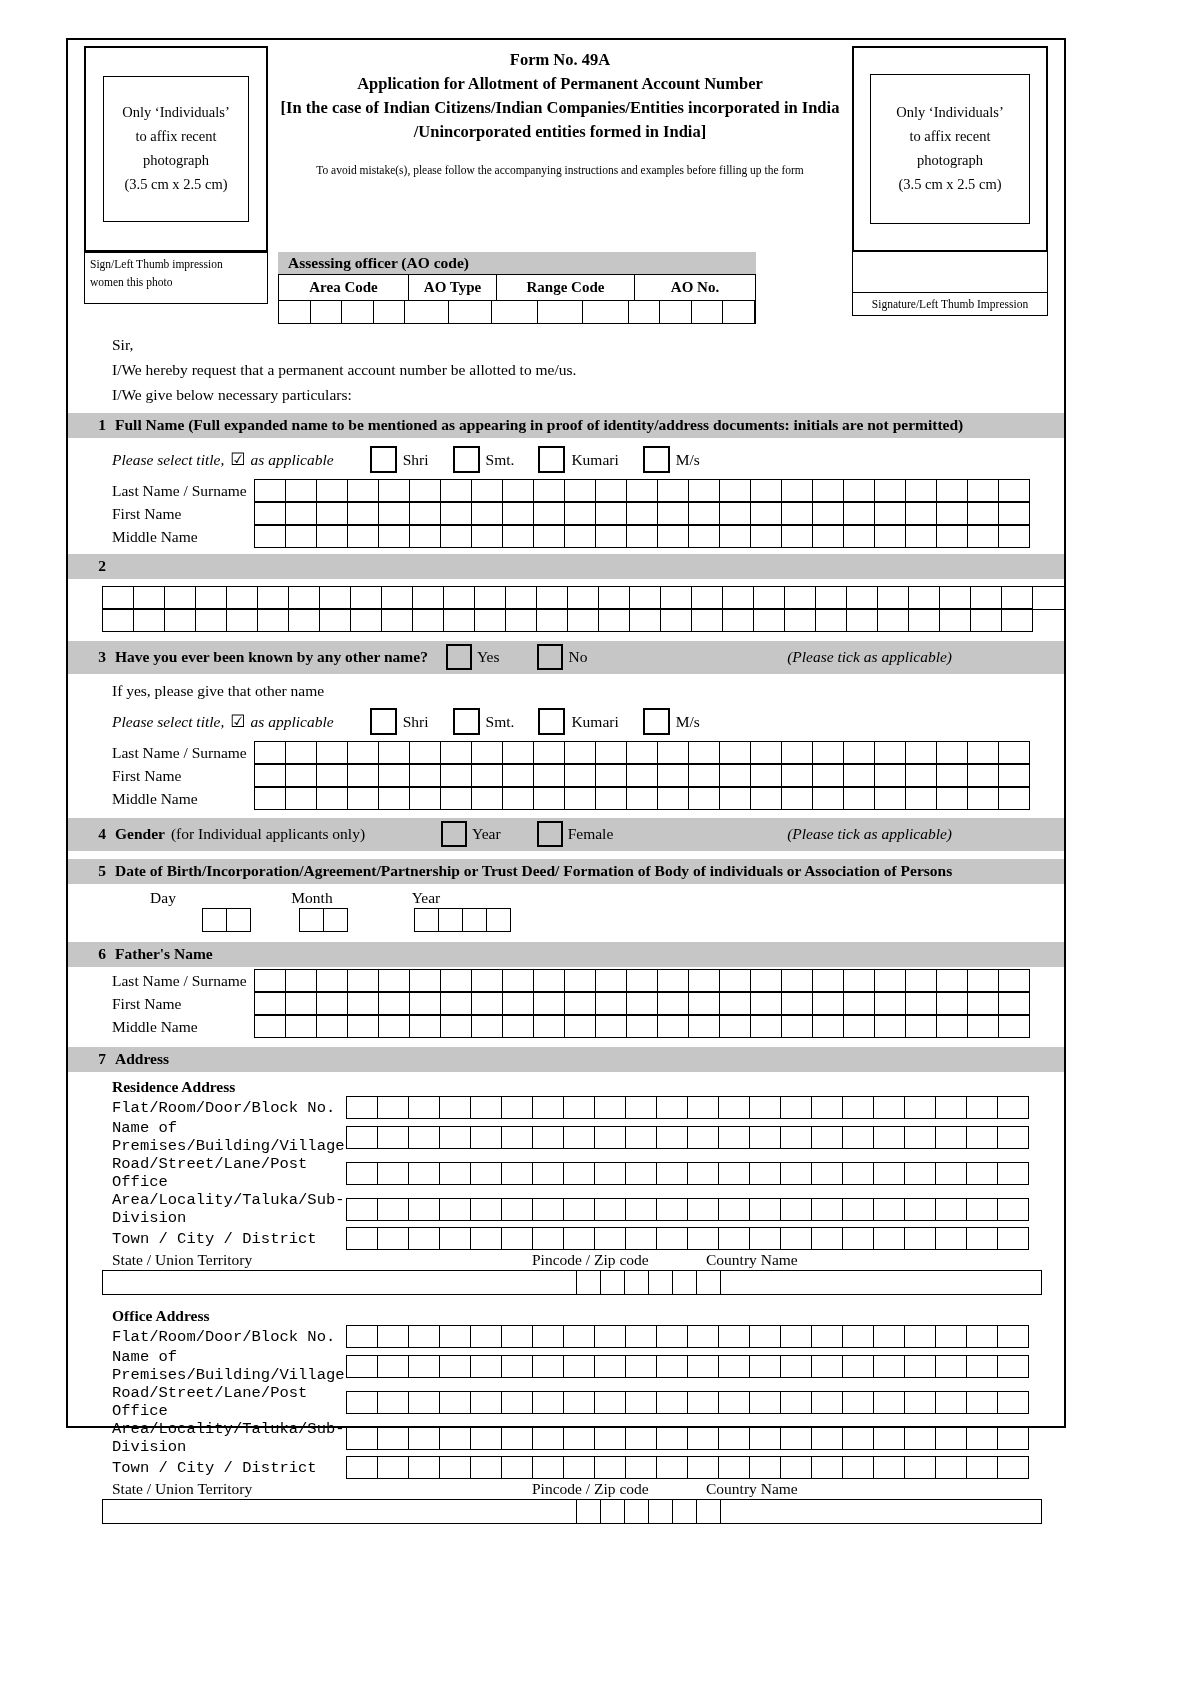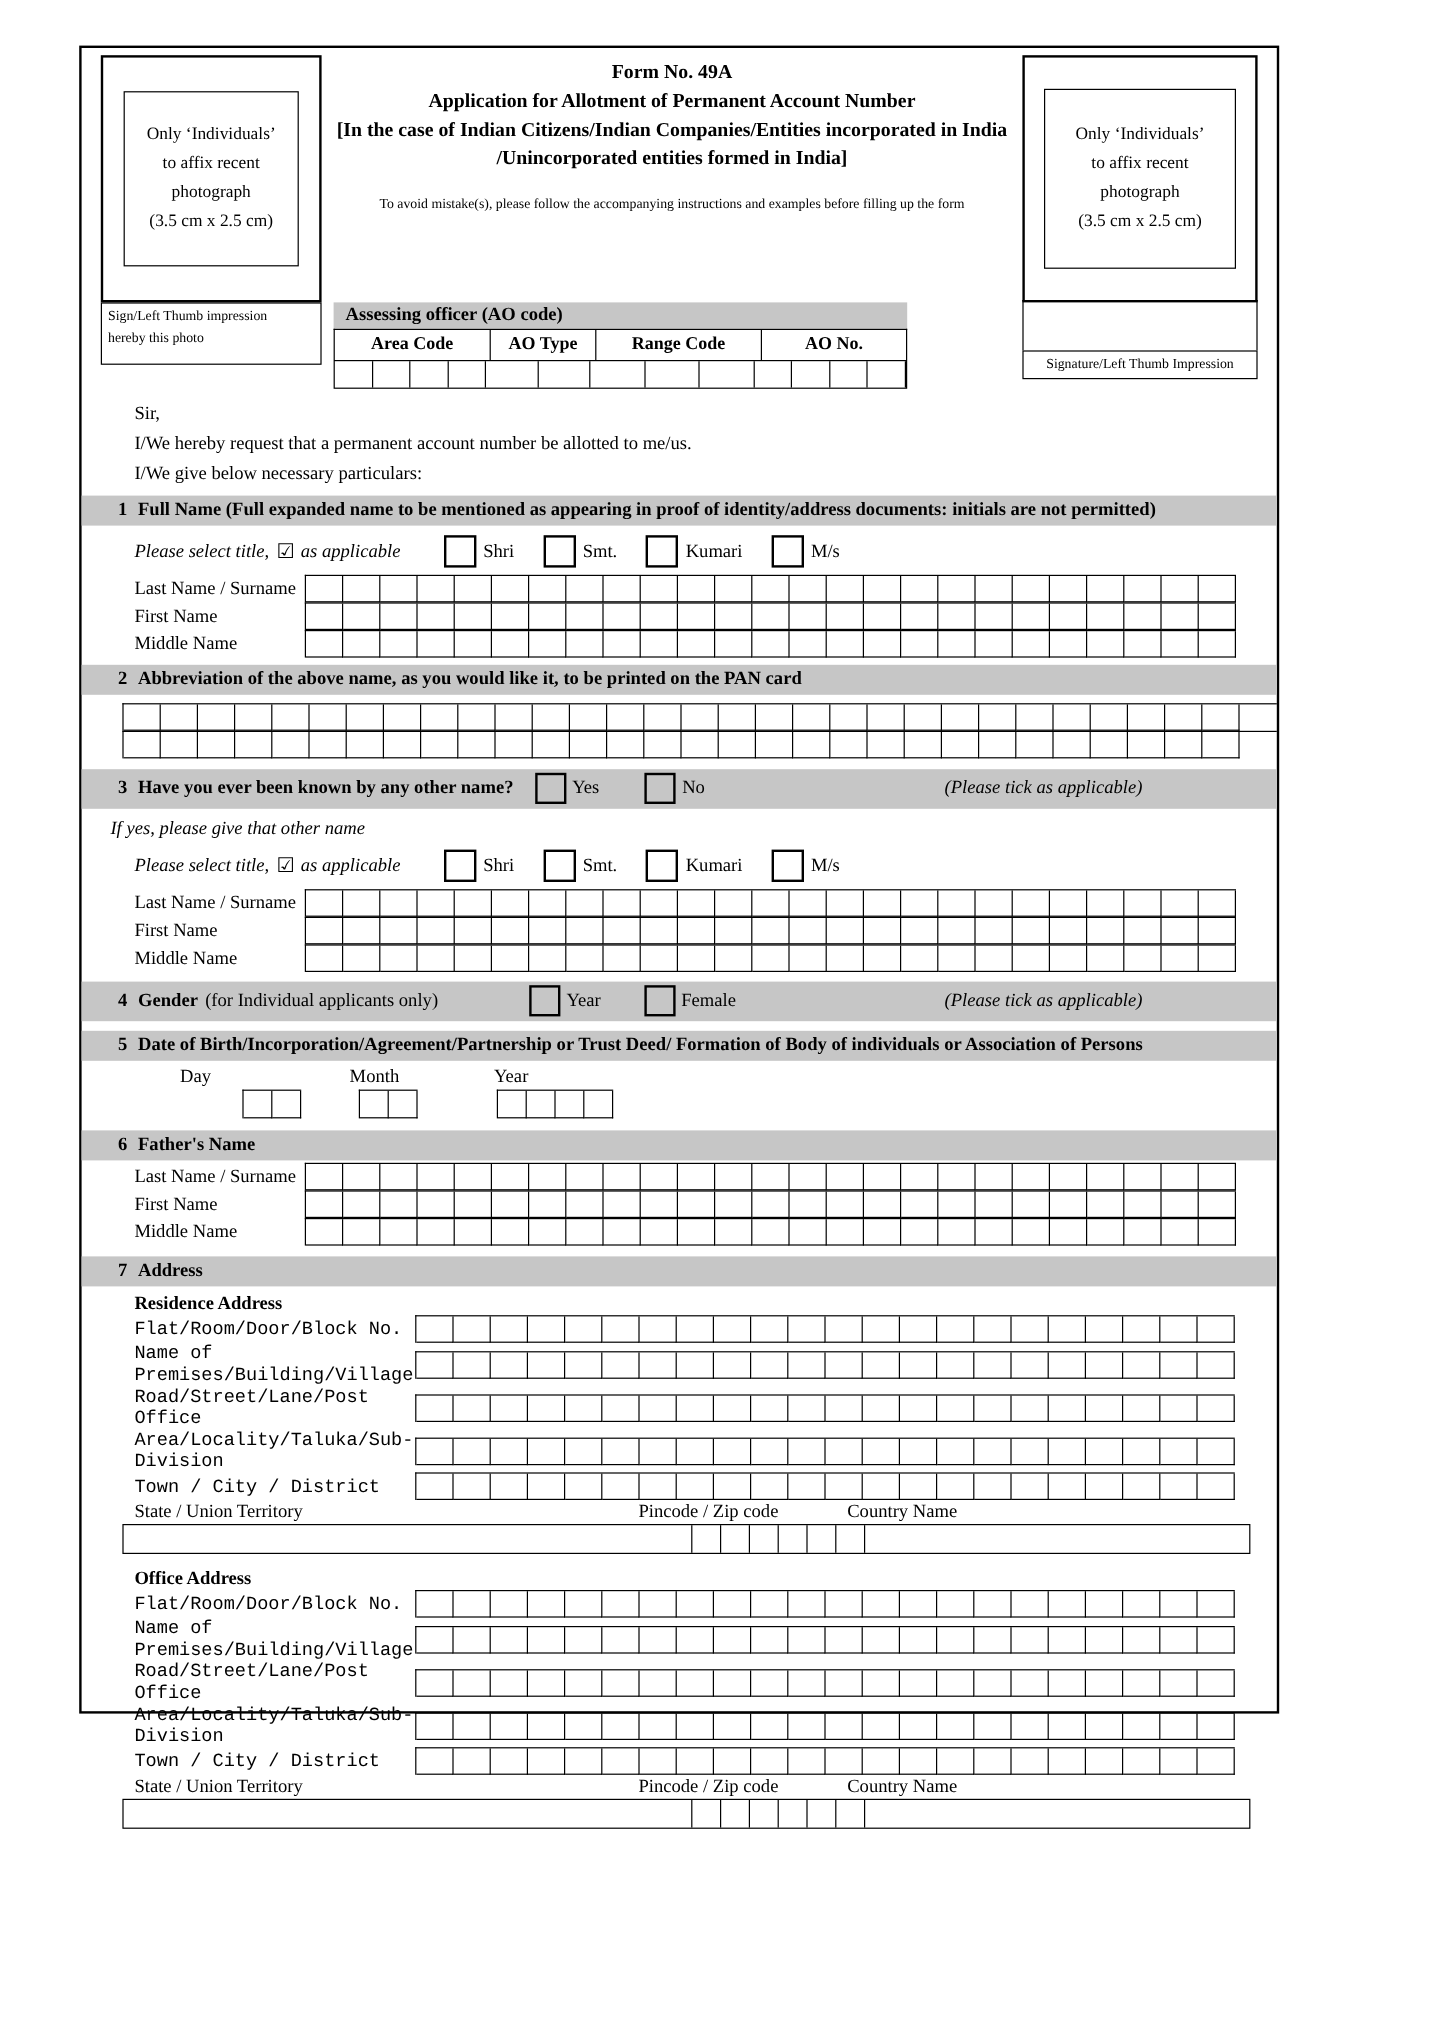--- a/index.html
+++ b/index.html
@@ -70,21 +70,21 @@
   }
   .bar .num{width:38px;text-align:right;padding-right:9px;flex:none;}
   .bar .nb{font-weight:normal;}
   .bar .it{font-style:italic;font-weight:normal;}
   .bar .spacer{flex:1;}
   .bar .right-note{font-style:italic;font-weight:normal;padding-right:112px;}
 
   
   .row{display:flex;align-items:center;}
   .lbl{font-size:15.5px;}
-  .pad-l{padding-left:24px;font-style:italic;}
+  .pad-l{padding-left:44px;}
 
   
   .titleline{margin:8px 0 6px 44px;display:flex;align-items:center;font-size:15.5px;}
   .titleline .ital{font-style:italic;}
   .cbx-glyph{font-size:17px;margin:0 5px 0 6px;line-height:1;}
   .tbox{
     width:27px;height:27px;border:2px solid #000;box-sizing:border-box;
     margin-left:24px;margin-right:6px;flex:none;
   }
   .tbox.first{margin-left:36px;}
@@ -149,21 +149,21 @@
         <span>to affix recent</span>
         <span>photograph</span>
         <span>(3.5 cm x 2.5 cm)</span>
       </div>
     </div>
   </div>
 
   <div class="sigrow">
     <div class="sig-left">
       <div>Sign/Left Thumb impression</div>
-      <div>hereby this photo</div>
+      <div>women this photo</div>
     </div>
 
     <div class="ao-wrap">
       <div class="ao-title">Assessing officer (AO code)</div>
       <div class="ao-head">
         <div style="width:130px">Area Code</div>
         <div style="width:88px">AO Type</div>
         <div style="width:138px">Range Code</div>
         <div style="flex:1">AO No.</div>
       </div>
@@ -304,21 +304,20 @@
           <i style="width: 31px;"></i>
           <i style="width: 31px;"></i>
           <i style="width: 31px;"></i>
           <i style="width: 31px;"></i>
         </div>
       </div>
     </div>
 
   <div class="bar">
     <span class="num">2</span>
-    <span>Abbreviation of the above name, as you would like it, to be printed on the PAN card</span>
   </div>
   <div style="padding-left:34px;margin-top:7px" id="abbrev-block">
       <div class="grid">
         <i style="width: 31px;"></i>
         <i style="width: 31px;"></i>
         <i style="width: 31px;"></i>
         <i style="width: 31px;"></i>
         <i style="width: 31px;"></i>
         <i style="width: 31px;"></i>
         <i style="width: 31px;"></i>

